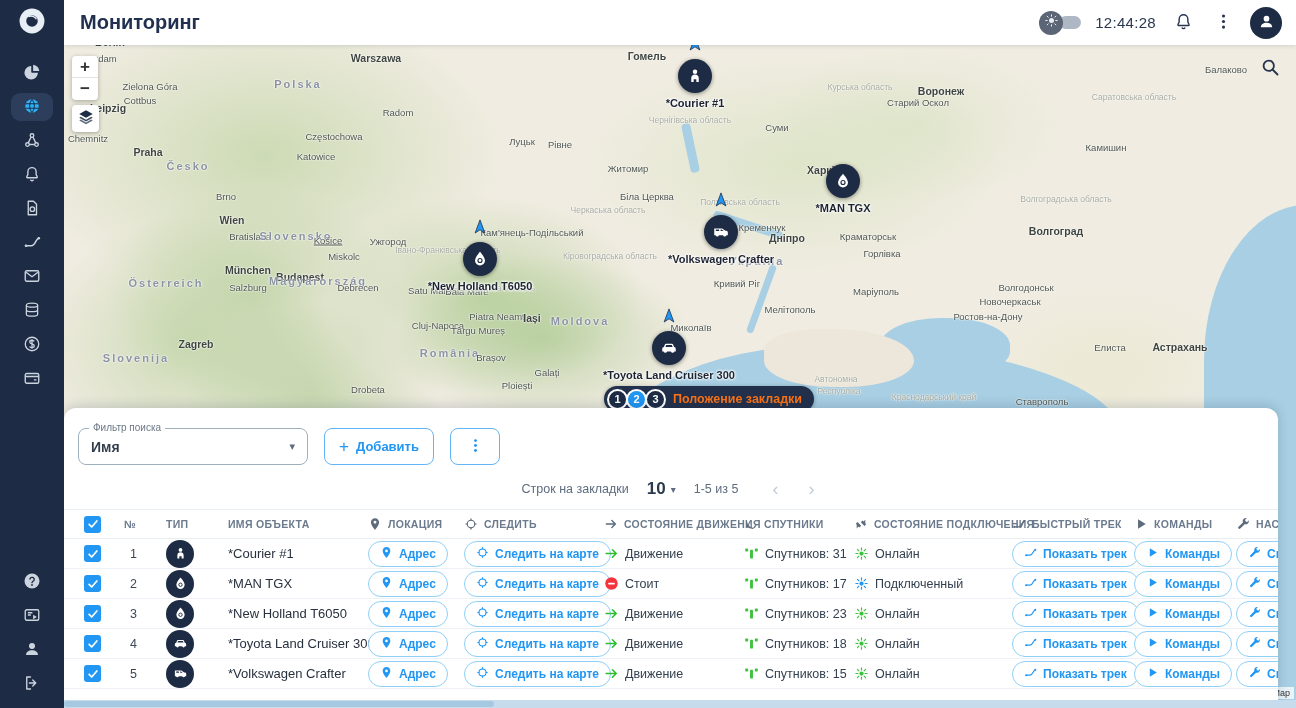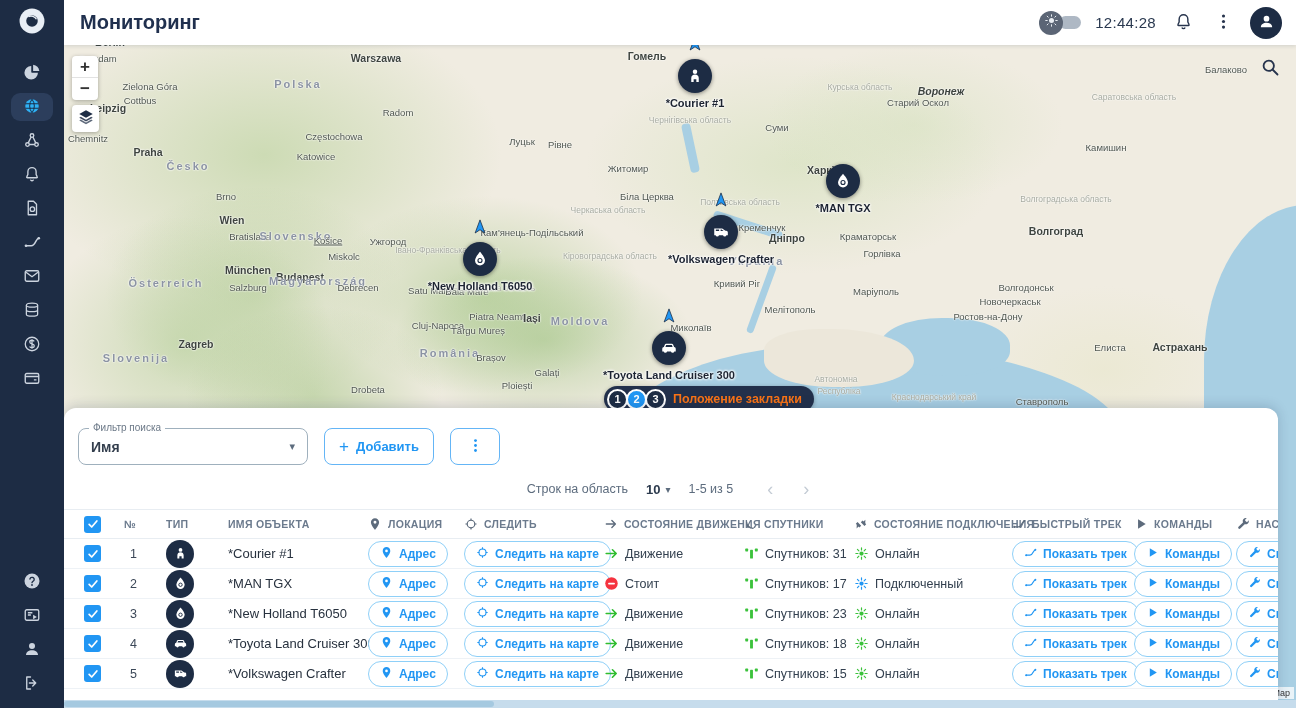--- a/index.html
+++ b/index.html
@@ -70,21 +70,21 @@
   .search-box input { width:100%; height:100%; border:1px solid #aebbc6; border-radius:8px; padding:0 38px 0 14px; font-size:14px; color:#333e4d; outline:none; font-family:"Liberation Sans",sans-serif; }
   .search-box input::placeholder { color:#98a3ae; }
   .search-box .s-ic { position:absolute; right:12px; top:8px; width:20px; height:20px; color:#2196f3; cursor:pointer; }
   .search-box .s-ic svg { width:20px; height:20px; }
   .add-btn { margin-left:16px; width:110px; height:37px; border:1px solid #64b5f6; border-radius:8px; background:#fff; color:#2196f3; font-size:13px; font-weight:bold; display:flex; align-items:center; justify-content:center; gap:7px; cursor:pointer; }
   .add-btn .plus { font-size:17px; font-weight:normal; }
   .more-btn { margin-left:16px; width:50px; height:37px; border:1px solid #64b5f6; border-radius:8px; background:#fff; color:#2196f3; display:flex; align-items:center; justify-content:center; cursor:pointer; }
   .more-btn svg { width:17px; height:17px; }
   .pagination { display:flex; align-items:center; justify-content:center; gap:18px; margin-top:12px; height:24px; font-size:12.5px; color:#5d6c7e; }
   .rpp { display:flex; align-items:center; gap:5px; cursor:pointer; }
-  .rpp b { font-size:13px; color:#2c3a4d; }
+  .rpp b { font-size:17px; color:#2c3a4d; }
   .rpp .caret { font-size:10px; color:#5d6c7e; }
   .pg { border:none; background:transparent; font-size:18px; color:#c3cbd4; cursor:pointer; line-height:1; padding:0 6px; }
   .pg.prev { margin-left:10px; }
 
   
   .table { margin-top:8px; }
   .thead, .trow { display:grid; grid-template-columns:48px 42px 62px 140px 96px 140px 140px 110px 158px 122px 102px 120px; align-items:center; padding-left:12px; }
   .thead { height:30px; border-top:1px solid #e8edf2; border-bottom:1px solid #e8edf2; }
   .trow { height:30px; border-bottom:1px solid #eef2f6; }
   .c { display:flex; align-items:center; gap:6px; overflow:visible; white-space:nowrap; }
@@ -195,21 +195,21 @@
         <span style="left: 818px; top: 208px;">Горлівка</span>
         <span style="left: 812px; top: 246px;">Маріуполь</span>
         <span style="left: 726px; top: 264px;">Мелітополь</span>
         <span class="region" style="left: 772px; top: 334px;">Автономна</span>
         <span class="region" style="left: 775px; top: 346px;">Республіка</span>
         <span class="big" style="left: 583px; top: 11px;">Гомель</span>
         <span class="region" style="left: 626px; top: 75px;">Чернігівська область</span>
         <span style="left: 713px; top: 82px;">Суми</span>
         <span class="region" style="left: 796px; top: 42px;">Курська область</span>
         <span style="left: 854px; top: 57px;">Старий Оскол</span>
-        <span class="big" style="left: 877px; top: 46px; font-style: italic;">Воронеж</span>
+        <span class="big" style="left: 877px; top: 46px;">Воронеж</span>
         <span class="big" style="left: 760px; top: 125px;">Харків</span>
         <span class="region" style="left: 1002px; top: 154px;">Волгоградська область</span>
         <span class="big" style="left: 992px; top: 186px;">Волгоград</span>
         <span style="left: 962px; top: 242px;">Волгодонськ</span>
         <span style="left: 946px; top: 256px;">Новочеркаськ</span>
         <span style="left: 924px; top: 271px;">Ростов-на-Дону</span>
         <span style="left: 1042px; top: 102px;">Камишин</span>
         <span class="region" style="left: 1070px; top: 52px;">Саратовська область</span>
         <span style="left: 1162px; top: 24px;">Балаково</span>
         <span class="big" style="left: 1116px; top: 302px;">Астрахань</span>
@@ -454,21 +454,21 @@
       <button class="more-btn">
           <span><svg viewBox="0 0 24 24" fill="currentColor">
               <circle cx="12" cy="5" r="2"></circle>
               <circle cx="12" cy="12" r="2"></circle>
               <circle cx="12" cy="19" r="2"></circle>
             </svg></span>
         </button>
     </div>
 
     <div class="pagination">
-      <span>Строк на область</span>
+      <span>Строк на закладки</span>
       <span class="rpp">
         <b>10</b>
           <span class="caret">▾</span>
       </span>
       <span>1-5 из 5</span>
       <button class="pg prev">‹</button>
       <button class="pg next">›</button>
     </div>
 
     <div class="table">

